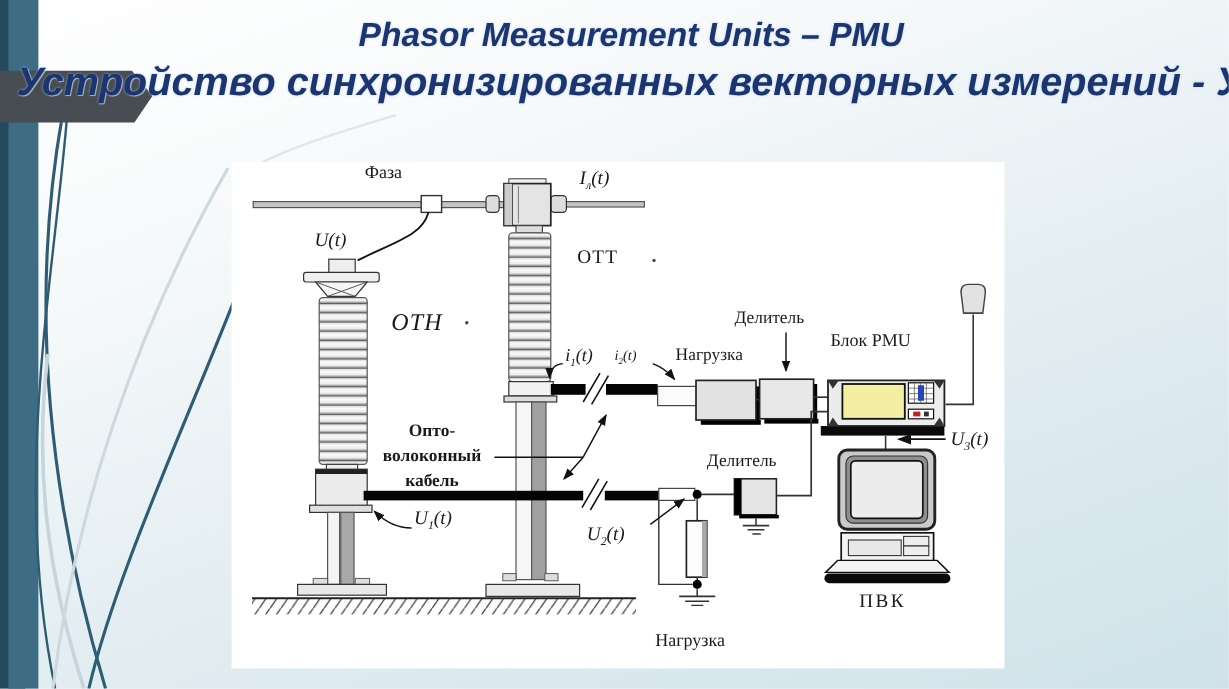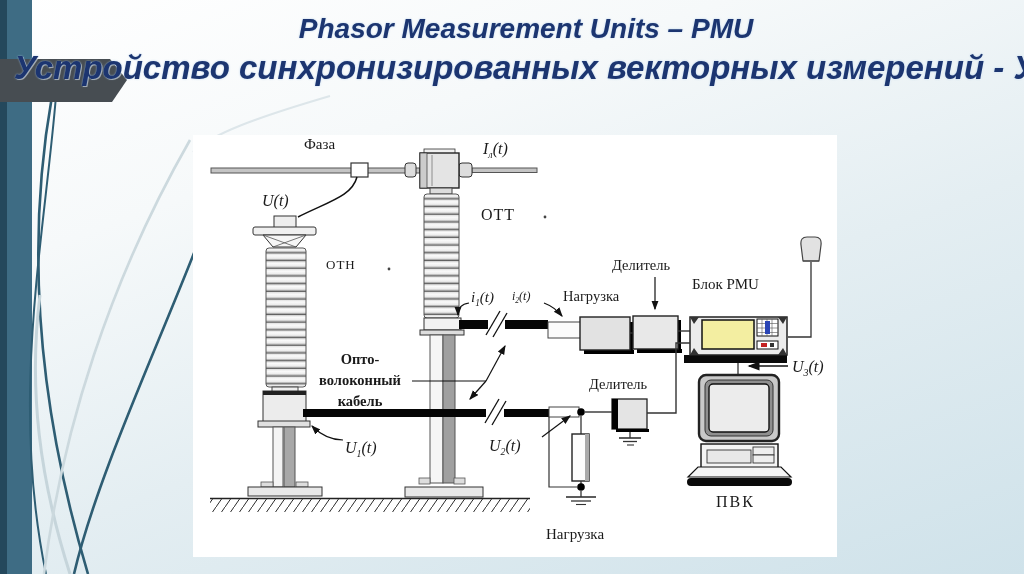--- a/index.html
+++ b/index.html
@@ -233,37 +233,37 @@
   </g>
 </svg>
 
 <div class="abs title1 z2">Phasor Measurement Units – PMU</div>
 <div class="abs title2 z2">Устройство синхронизированных векторных измерений - УСВИ</div>
 
 <div class="lbl z2" style="left:256px;top:136px;margin-left:48px;">Фаза</div>
 
 <div class="lbl math z2" style="left:262px;top:192px;"><span>U</span><sub></sub><span>(t)</span></div>
 
-<div class="lbl z2" style="left:326px;top:258px;font-size:13px;letter-spacing:1px;">ОТН</div>
+<div class="lbl z2" style="left:326px;top:258px;font-size:20px;letter-spacing:1px;font-style:italic;">ОТН</div>
 <div class="lbl z2" style="left:481px;top:206px;font-size:16px;letter-spacing:1px;">ОТТ</div>
 
 <div class="lbl math z2" style="left:483px;top:140px;"><span>I</span><sub>л</sub><span>(t)</span></div>
 
 <div class="lbl math z2" style="left:471px;top:289px;font-size:15px;"><span>i</span><sub>1</sub><span>(t)</span></div>
 <div class="lbl math z2" style="left:512px;top:290px;font-size:12px;"><span>i</span><sub>2</sub><span>(t)</span></div>
 
 <div class="lbl z2" style="left:563px;top:289px;font-size:14.5px;">Нагрузка</div>
 <div class="lbl z2" style="left:612px;top:258px;font-size:14.5px;">Делитель</div>
 <div class="lbl z2" style="left:692px;top:276px;font-size:15px;">Блок PMU</div>
 
 <div class="lbl fiber z2" style="left:312px;top:349px;">
   <div>Опто-</div>
   <div>волоконный</div>
   <div>кабель</div>
 </div>
 
-<div class="lbl math z2" style="left:345px;top:439px;"><span>U</span><sub>1</sub><span>(t)</span></div>
+<div class="lbl math z2" style="left:345px;top:424px;"><span>U</span><sub>1</sub><span>(t)</span></div>
 <div class="lbl math z2" style="left:489px;top:437px;"><span>U</span><sub>2</sub><span>(t)</span></div>
 <div class="lbl math z2" style="left:792px;top:358px;"><span>U</span><sub>3</sub><span>(t)</span></div>
 
 <div class="lbl z2" style="left:589px;top:377px;font-size:14.5px;">Делитель</div>
 <div class="lbl z2" style="left:546px;top:526px;">Нагрузка</div>
 <div class="lbl z2" style="left:716px;top:493px;font-size:16px;letter-spacing:2px;text-align:right;">ПВК</div>
 
 </body></html>

